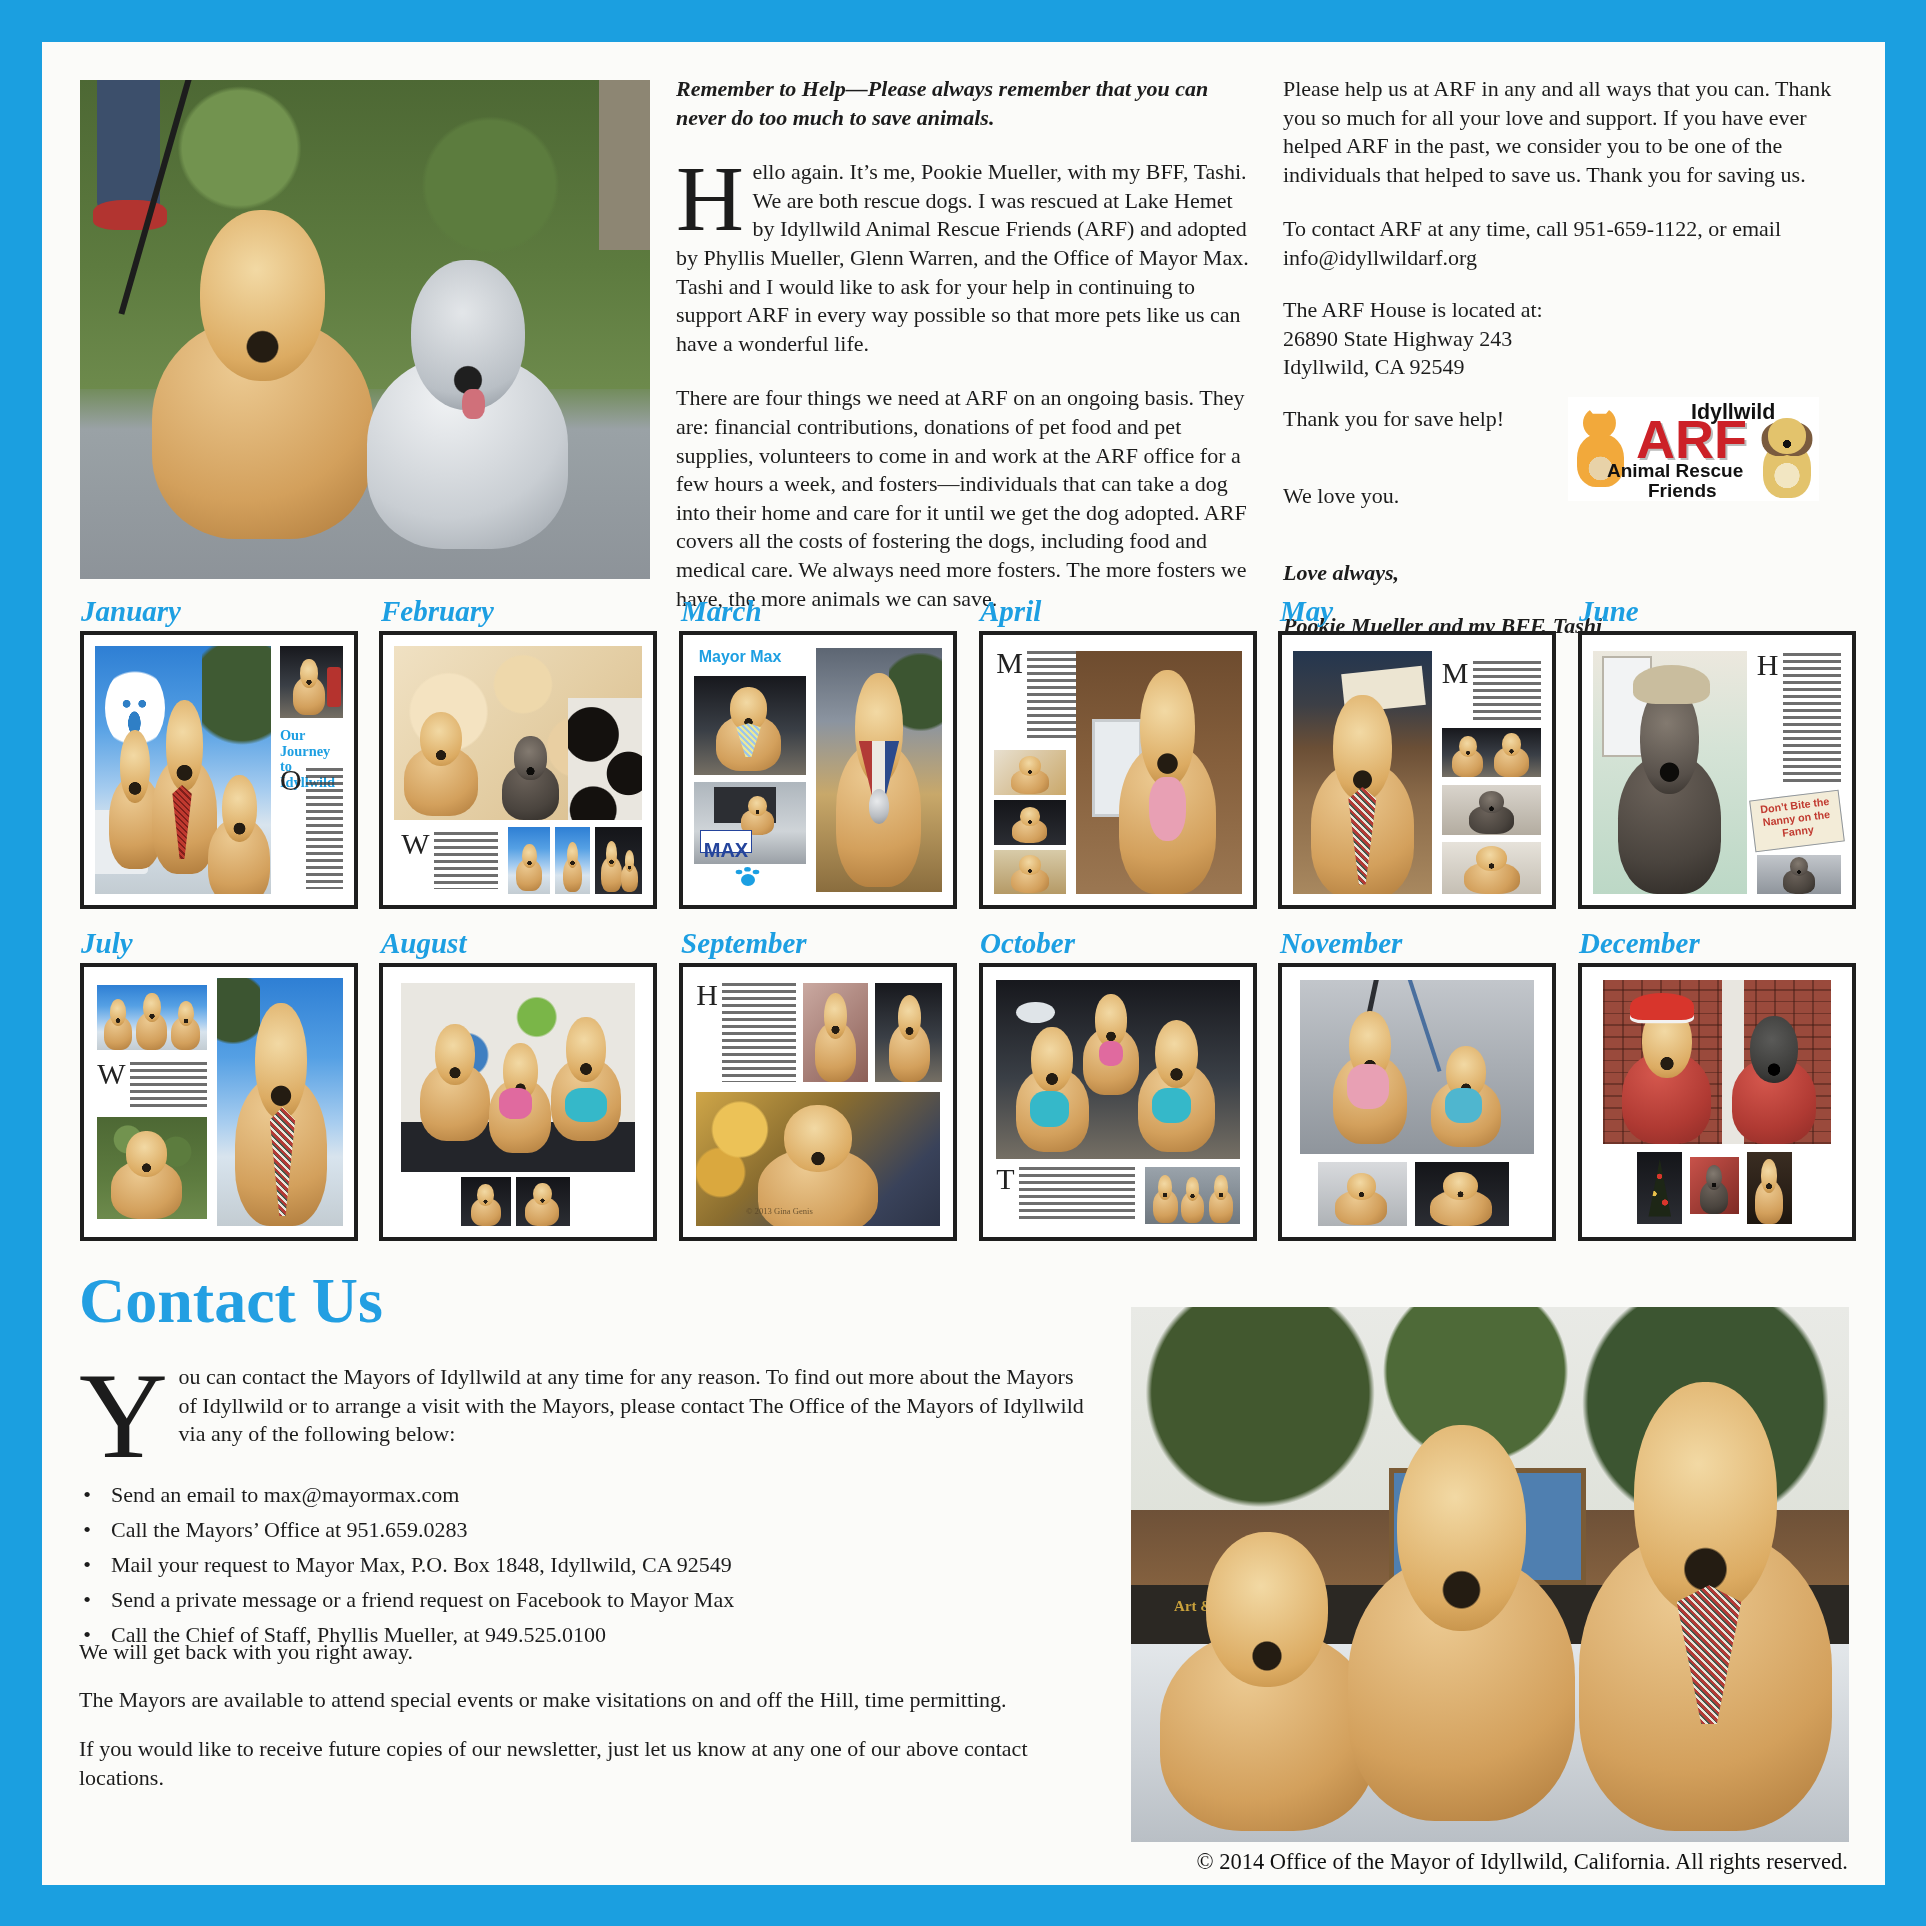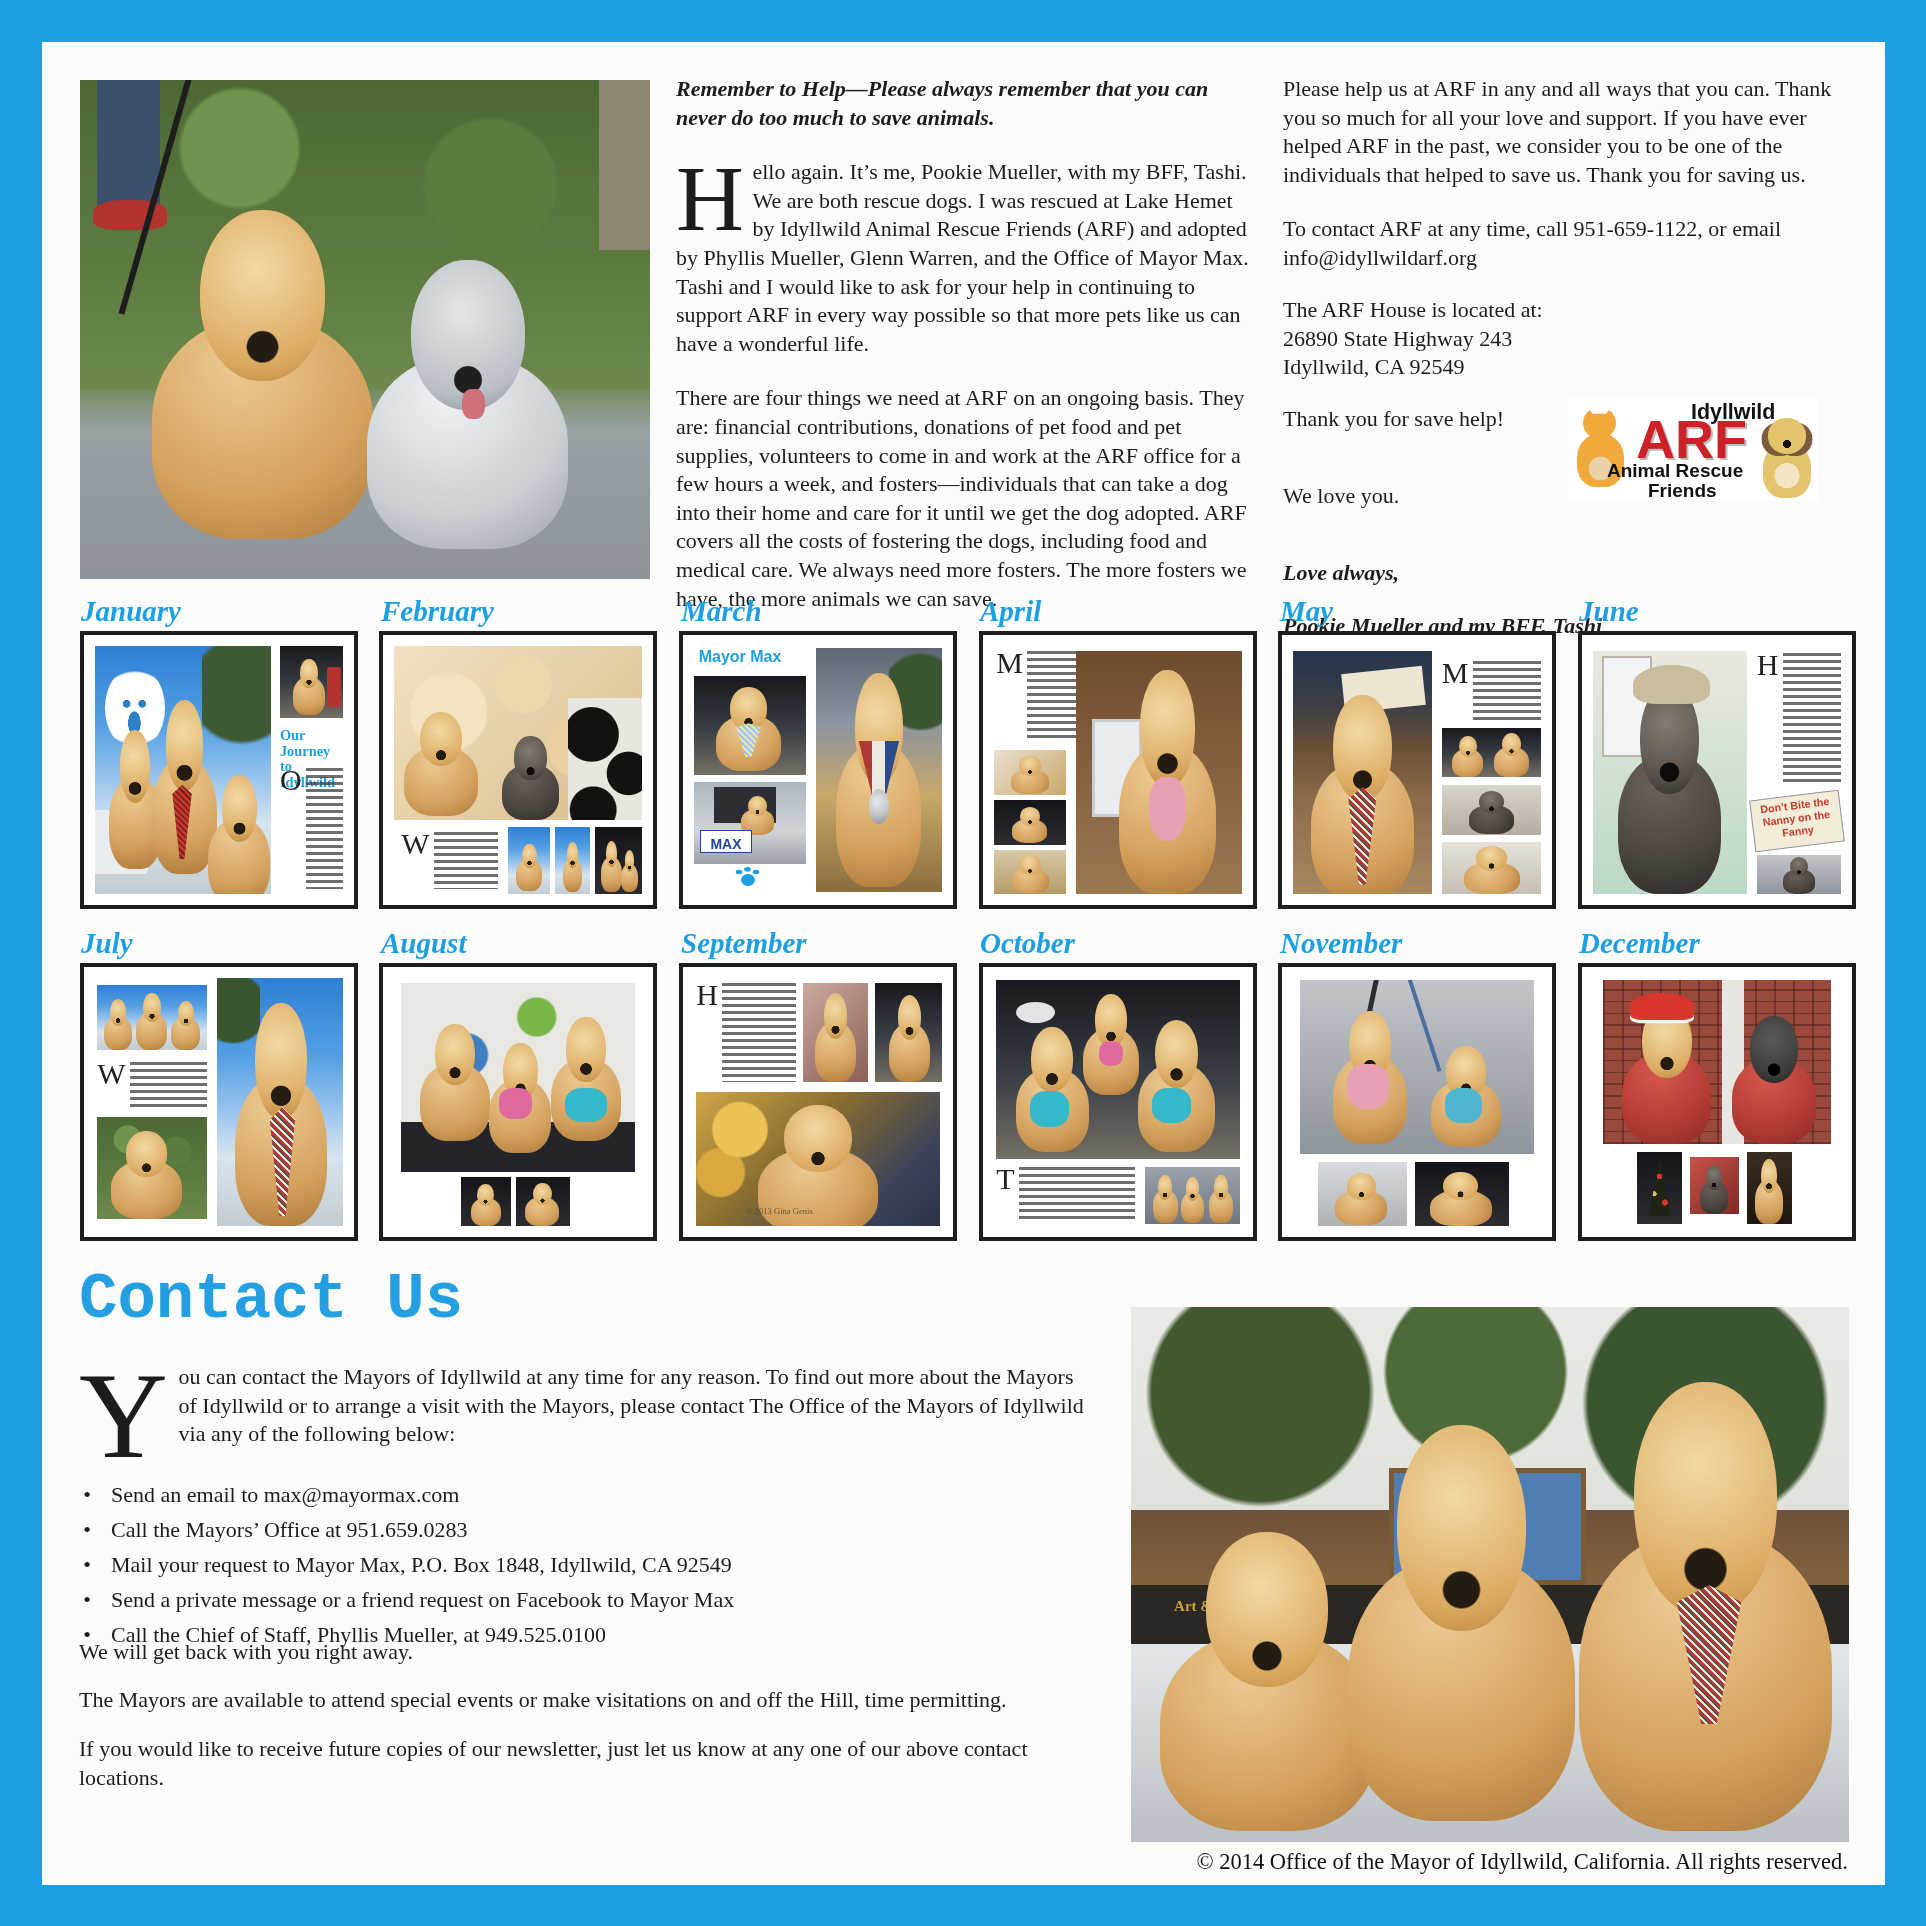--- a/index.html
+++ b/index.html
@@ -87,21 +87,21 @@
   .cv{position:relative;width:100%;height:100%;}
   .mini-head{position:absolute;font-weight:bold;color:#1d9fe2;font-size:14.4px;line-height:1.1;}
   .sans{font-family:"Liberation Sans",sans-serif;}
   .sign{position:absolute;background:#f3ecd8;border:1.6px solid #8d949c;color:#c0392f;font-weight:bold;
         font-family:"Liberation Sans",sans-serif;text-align:center;}
   .maxsign{position:absolute;background:#fff;border:1.6px solid #24449c;color:#24449c;
         font-family:"Liberation Sans",sans-serif;font-weight:bold;text-align:center;}
   .wm{position:absolute;color:rgba(90,70,40,.85);font-size:8.6px;}
 
   
-  .contact-title{position:absolute;font-size:64px;font-weight:bold;color:#239fe2;font-family:Liberation Mono, monospace;}
+  .contact-title{position:absolute;font-size:64px;font-weight:bold;color:#239fe2;}
   .bullets{position:absolute;list-style:none;margin:0;padding:0;font-size:22px;line-height:1.30;}
   .bullets li{margin:0 0 6.4px 0;padding-left:32px;position:relative;}
   .bullets li::before{content:"•";position:absolute;left:4.3px;}
 
   
   .arf-logo{position:absolute;left:1568px;top:397px;width:251px;height:104px;background:#fff;}
   .arf-big{position:absolute;left:68px;top:15px;font-family:"Liberation Sans",sans-serif;
            font-weight:bold;font-size:54px;line-height:1;color:#cc2127;text-shadow:2.1px 2.1px 0 #bbb;}
   .arf-idyllwild{position:absolute;left:123px;top:3.2px;font-family:"Liberation Sans",sans-serif;
            font-weight:bold;font-size:21.4px;color:#111;}
@@ -236,21 +236,21 @@
     <div class="cinner">
         <div class="cv">
       <div class="mini-head sans" style="left:2%;top:1%;font-size:16px;">Mayor Max</div>
       <div class="ph ph-trunk" style="left:0;top:12%;width:45%;height:40%;">
         <div class="pup" style="left:16%;top:12%;width:66%;height:84%;"></div>
         <div class="tie" style="left:38%;top:48%;width:22%;height:34%;background:repeating-linear-gradient(45deg,#9fc6e8 0 2.1px,#e8e89a 2.1px 4.3px);"></div>
       </div>
       <div class="ph" style="left:0;top:55%;width:45%;height:33%;background:linear-gradient(180deg,#aeb6bd 0%,#cfd4d8 60%,#9aa0a6 100%);">
         <div style="position:absolute;left:18%;top:6%;width:56%;height:44%;background:#2c2e33;"></div>
         <div class="pup" style="left:40%;top:16%;width:34%;height:48%;"></div>
-        <div class="maxsign" style="left:6%;top:58%;width:44%;height:26%;font-size:14px;line-height:1.9;">MAX</div>
+        <div class="maxsign" style="left:6%;top:58%;width:44%;height:26%;font-size:20px;line-height:1.9;">MAX</div>
       </div>
       <div class="paw" style="left:19%;top:92%;"></div>
       <div class="ph" style="left:49%;top:1%;width:51%;height:98%;background:linear-gradient(180deg,#5d6673 0%,#8b94a0 30%,#c8a86a 60%,#8a6d3e 100%);">
         <div style="position:absolute;right:-8%;top:2%;width:50%;height:40%;background:radial-gradient(circle at 50% 40%,#3c5531 0 55%,rgba(0,0,0,0) 60%);"></div>
         <div class="pup" style="left:12%;top:10%;width:76%;height:88%;"></div>
         <div class="medal-ribbon" style="left:34%;top:38%;width:32%;height:26%;"></div>
         <div class="medal-disc" style="left:42%;top:58%;width:16%;height:14%;"></div>
       </div>
     </div>
       </div>

